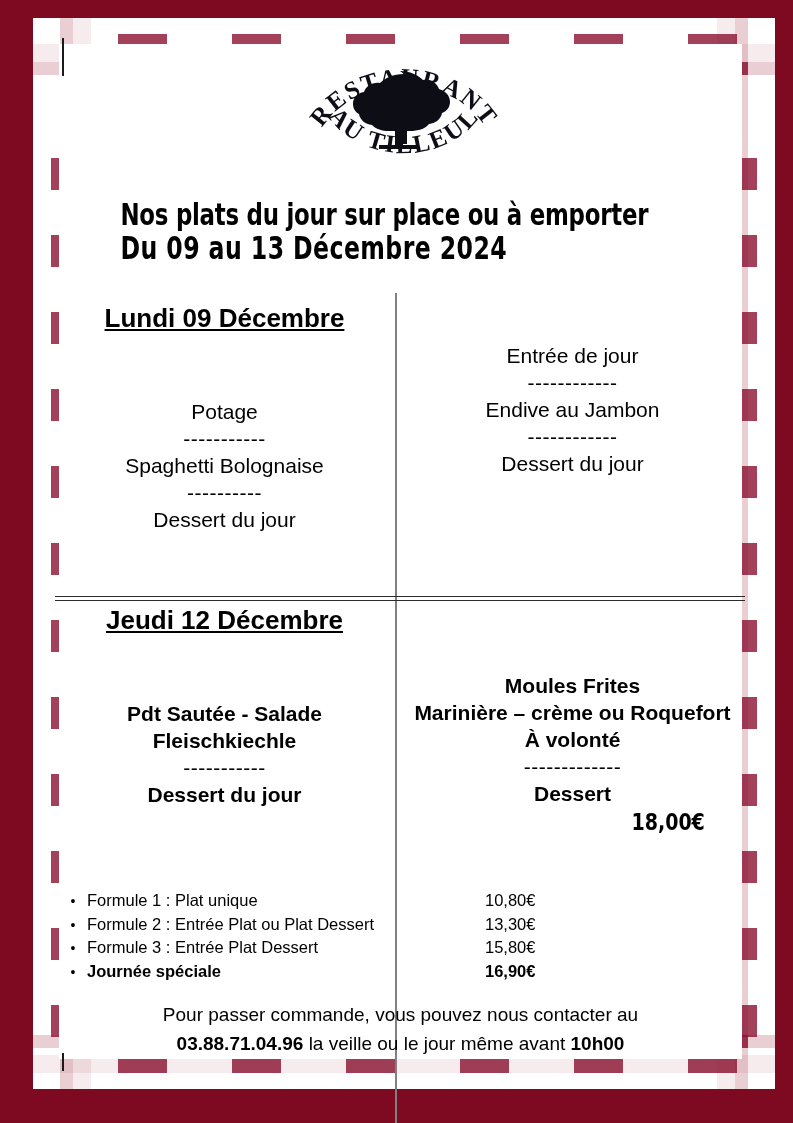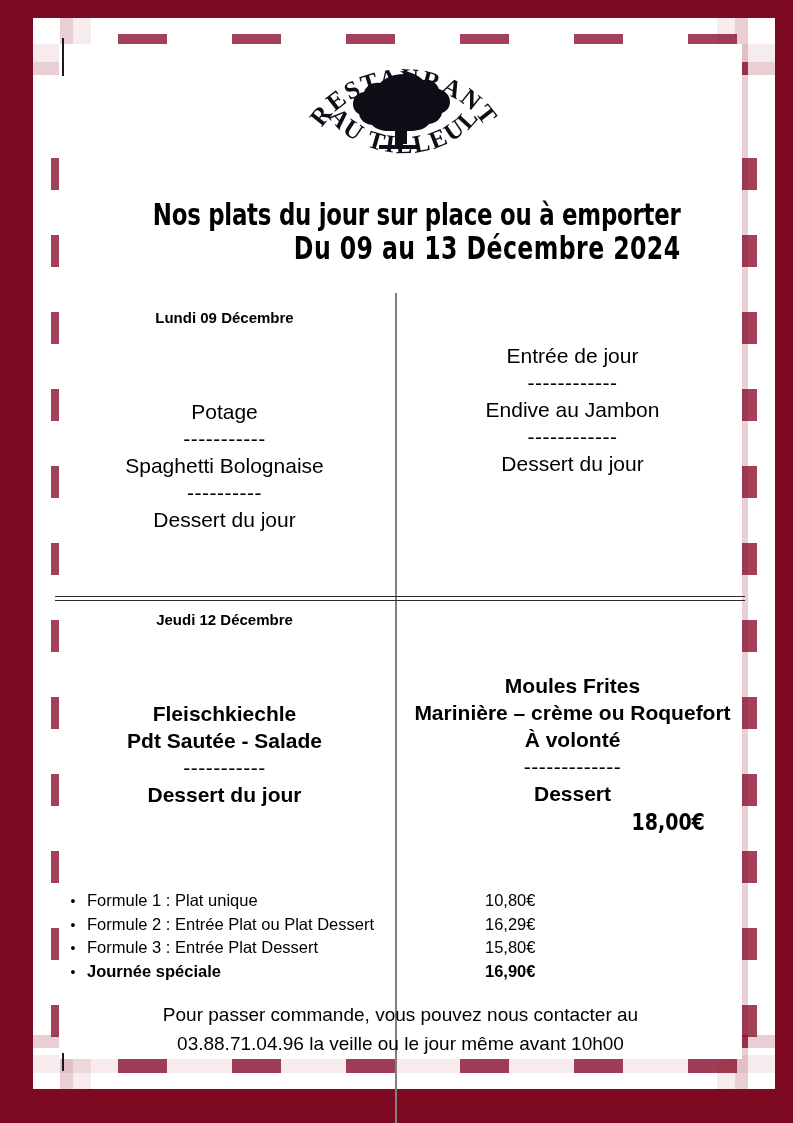--- a/index.html
+++ b/index.html
@@ -85,21 +85,21 @@
     height: 160px;
   }
   .logo-wrap svg { display: block; }
 
   
   .title-block {
     position: absolute;
     left: 0;
     top: 187px;
     width: 683px;
-    text-align: right;
+    text-align: left;
   }
   .title-line {
     font-family: "DejaVu Sans Condensed", "Liberation Sans Narrow", "Liberation Sans", sans-serif;
     font-weight: bold;
     font-size: 31px;
     line-height: 34px;
     letter-spacing: -0.3px;
     color: #000000;
     transform: scaleX(0.82);
     transform-origin: center;
@@ -138,25 +138,26 @@
     position: absolute;
     width: 331px;
     text-align: center;
   }
   .day-col-left  { left: 0; }
   .day-col-right { left: 348px; }
   .row-top    { top: 294px; }
   .row-bottom { top: 596px; }
 
   .day-heading {
-    font-size: 15px;
+    font-size: 26px;
     font-weight: bold;
     color: #000000;
     line-height: 28px;
     margin-bottom: 0;
+    text-decoration: underline;
   }
   .day-items {
     margin-top: 66px;
   }
   .day-items.tight { margin-top: 38px; }
 
   .dish {
     font-size: 21px;
     line-height: 27px;
     color: #000000;
@@ -210,21 +211,21 @@
   .footer {
     position: absolute;
     left: 0;
     top: 990px;
     width: 683px;
     text-align: center;
     font-size: 19px;
     line-height: 29px;
     color: #000000;
   }
-  .footer b { font-weight: normal; margin-top: 31px; }
+  .footer b { font-weight: bold; margin-top: 31px; }
 </style>
 </head>
 <body>
 
 <div class="page">
 
   <div class="border-frame">
     <div class="border-inner-white"></div>
     <div id="plaid-layer">
         <div class="band" style="left: 33px; top: 62px; width: 742px; height: 13px;"></div>
@@ -342,22 +343,22 @@
           <div class="sep">------------</div>
           <div class="dish">Endive au Jambon</div>
           <div class="sep">------------</div>
           <div class="dish">Dessert du jour</div>
         </div>
     </div>
 
     <div class="day day-col-left row-bottom">
       <div class="day-heading">Jeudi 12 Décembre</div>
       <div class="day-items">
+          <div class="dish bold">Pdt Sautée - Salade</div>
           <div class="dish bold">Fleischkiechle</div>
-          <div class="dish bold">Pdt Sautée - Salade</div>
           <div class="sep">-----------</div>
           <div class="dish bold">Dessert du jour</div>
         </div>
     </div>
 
     <div class="day day-col-right row-bottom">
       <div class="day-items">
           <div class="dish bold">Moules Frites</div>
           <div class="dish bold">Marinière – crème ou Roquefort</div>
           <div class="dish bold">À volonté</div>
@@ -369,21 +370,21 @@
 
     <div class="formulas" id="formula-list">
         <div class="formula-row">
           <span class="bullet">•</span>
           <span class="formula-label">Formule 1 : Plat unique</span>
           <span class="formula-price">10,80€</span>
         </div>
         <div class="formula-row">
           <span class="bullet">•</span>
           <span class="formula-label">Formule 2 : Entrée Plat ou Plat Dessert</span>
-          <span class="formula-price">16,29€</span>
+          <span class="formula-price">13,30€</span>
         </div>
         <div class="formula-row">
           <span class="bullet">•</span>
           <span class="formula-label">Formule 3 : Entrée Plat Dessert</span>
           <span class="formula-price">15,80€</span>
         </div>
         <div class="formula-row strong">
           <span class="bullet">•</span>
           <span class="formula-label">Journée spéciale</span>
           <span class="formula-price">16,90€</span>

